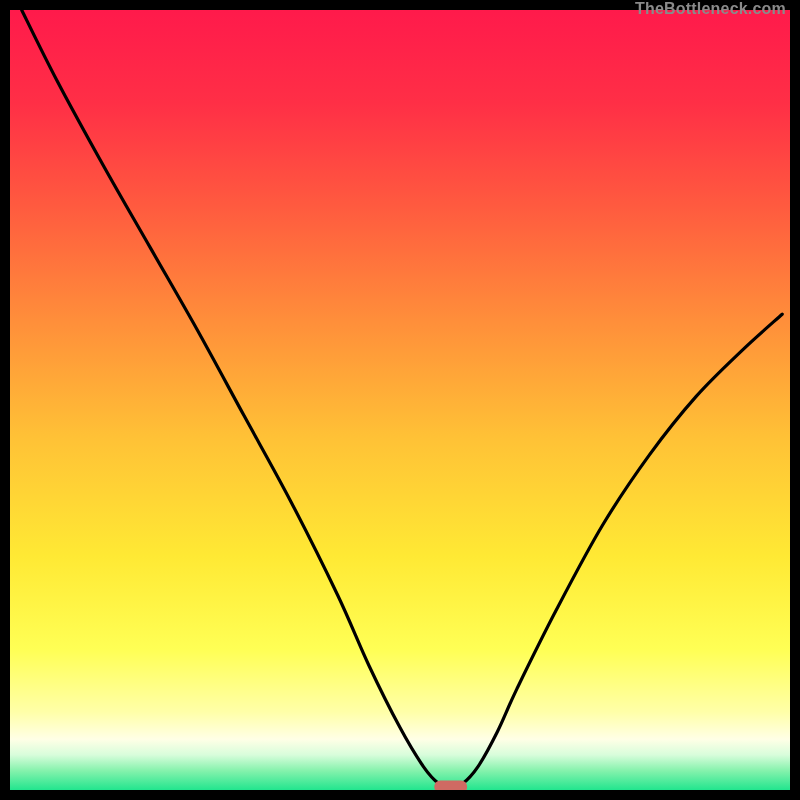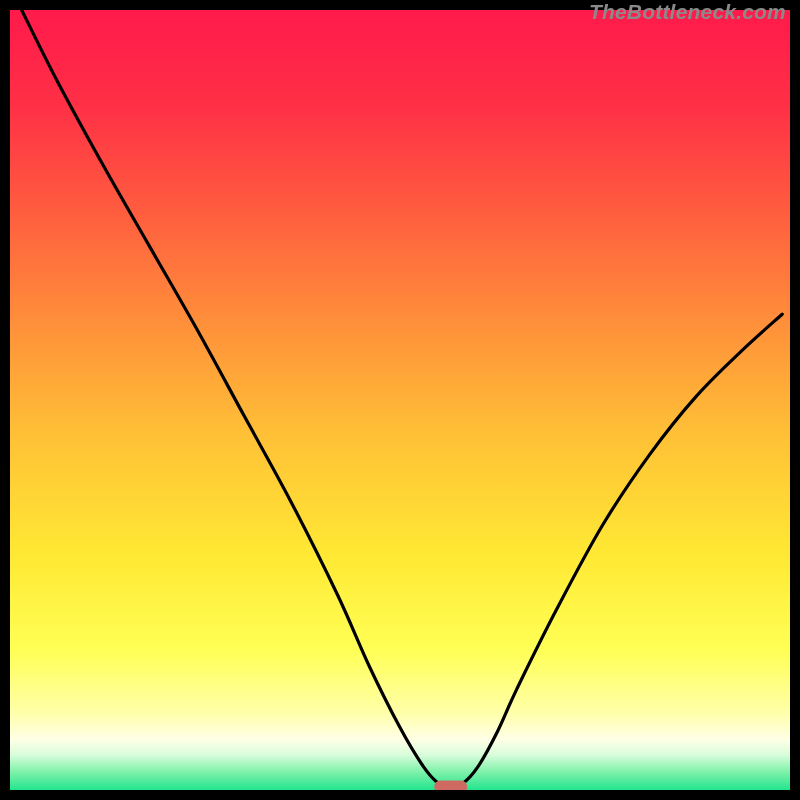--- a/index.html
+++ b/index.html
@@ -16,26 +16,25 @@
     top: 10px;
     width: 780px;
     height: 780px;
     background: #000;
   }
   .watermark {
     position: absolute;
     top: 0px;
     right: 14px;
     font-family: Arial, Helvetica, sans-serif;
-    font-size: 21px;
+    font-size: 16px;
     font-weight: 600;
     color: #8a8a8a;
     letter-spacing: 0.2px;
     z-index: 5;
-    font-style: italic;
   }
   svg {
     position: absolute;
     left: 10px;
     top: 10px;
     width: 780px;
     height: 780px;
   }
   .curve {
     fill: none;

